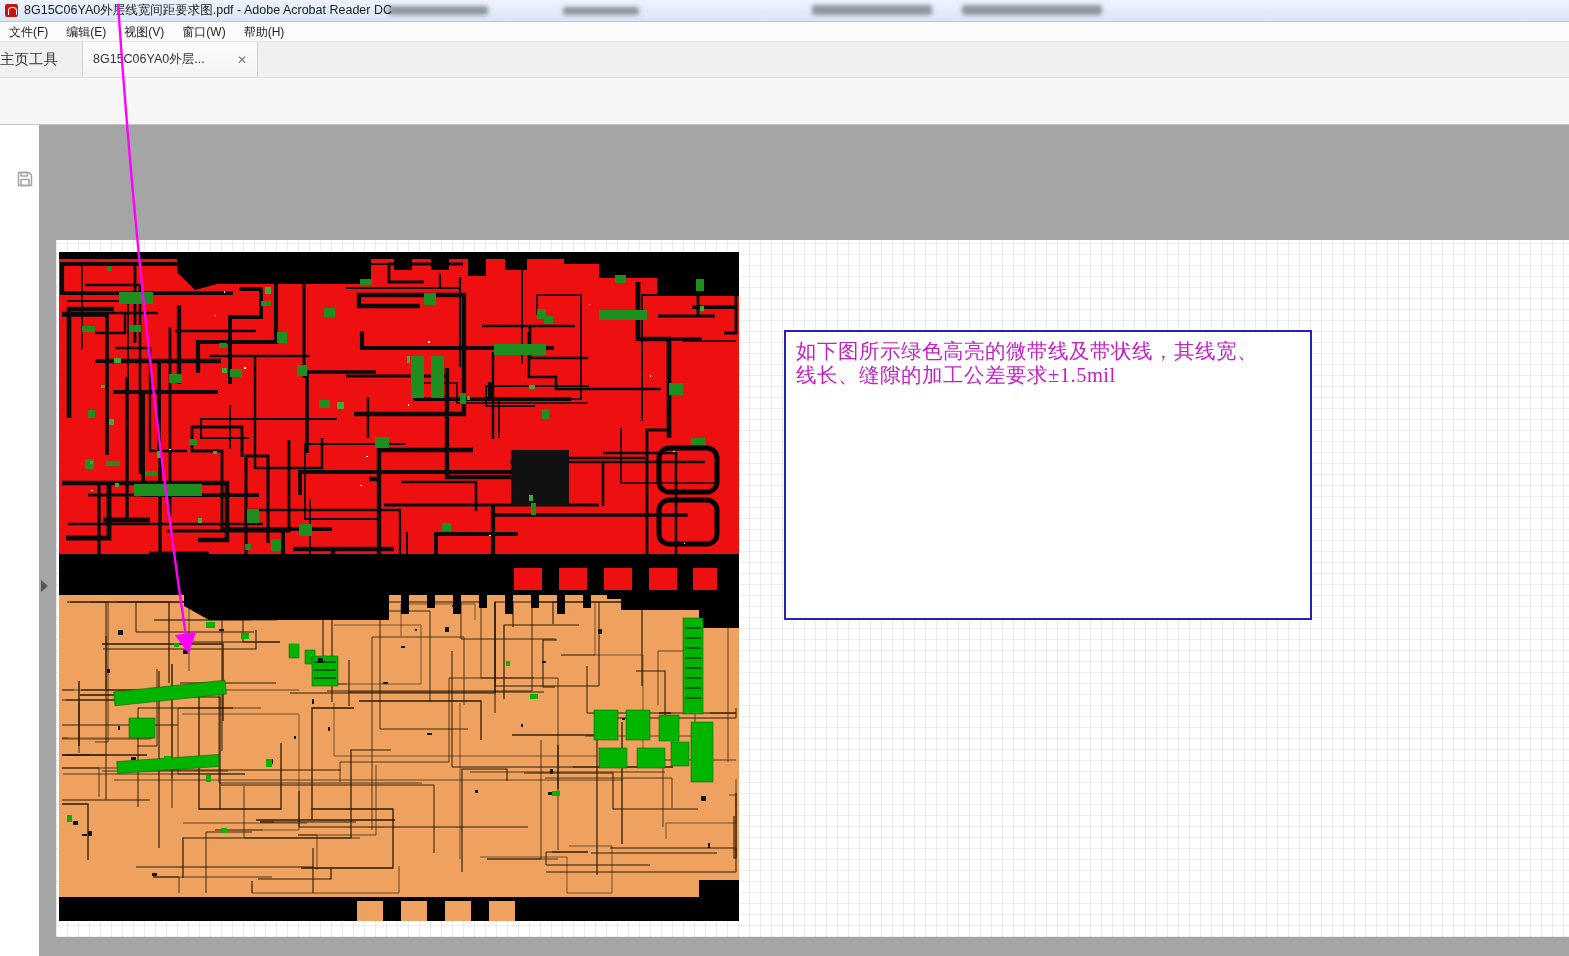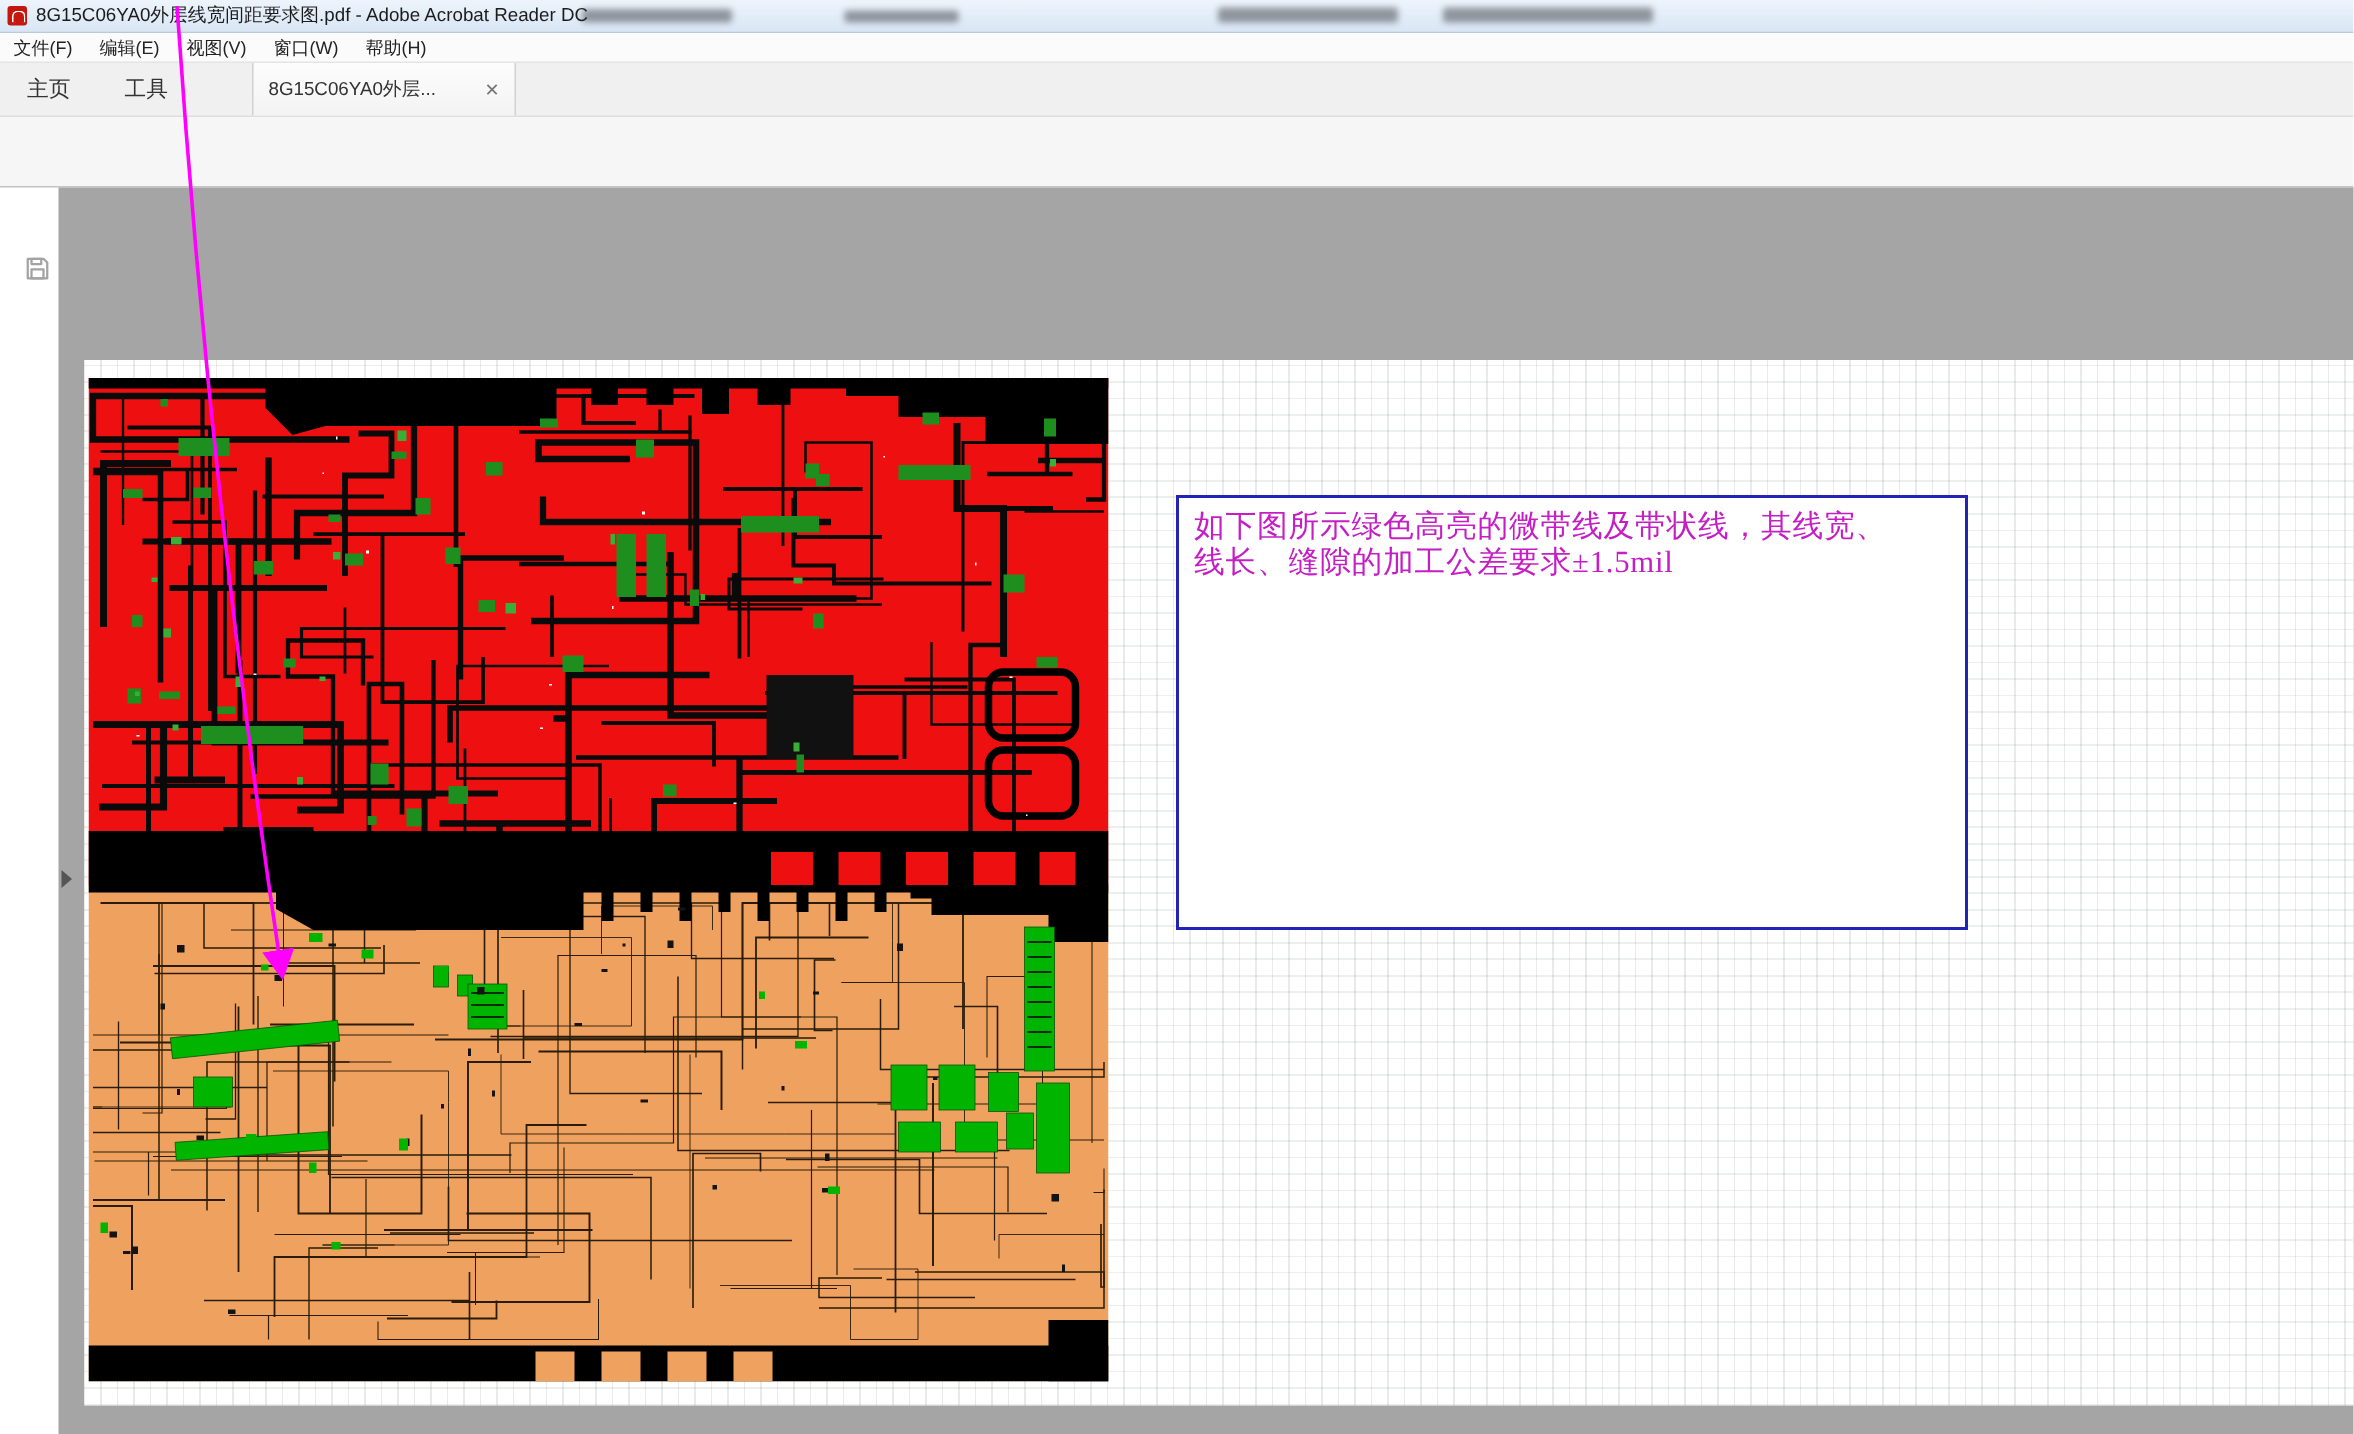--- a/index.html
+++ b/index.html
@@ -20,23 +20,23 @@
   .tb-artifact{position:absolute;background:rgba(60,62,68,.5);filter:blur(2px);border-radius:2px;}
   .menubar{
     position:absolute;left:0;top:22px;width:1569px;height:20px;box-sizing:border-box;
     background:#fbfbfb;border-bottom:1px solid #e4e4e4;display:flex;align-items:center;font-size:12px;color:#222;
   }
   .menu-item{padding:0 9px;line-height:20px;cursor:default;text-align:right;}
   .tabbar{
     position:absolute;left:0;top:42px;width:1569px;height:36px;box-sizing:border-box;
     background:#f0f0f0;border-bottom:1px solid #dedede;display:flex;align-items:stretch;font-size:14.5px;color:#333;
   }
-  .nav-tab{padding:0 18px;display:flex;align-items:center;}
+  .nav-tab{padding:0 0;display:flex;align-items:center;}
   .doc-tab{
-    margin-left:38px;width:176px;box-sizing:border-box;display:flex;align-items:center;gap:8px;
+    margin-left:24px;width:176px;box-sizing:border-box;display:flex;align-items:center;gap:8px;
     background:linear-gradient(#fdfdfd,#f3f3f3);border-left:1px solid #d2d2d2;border-right:1px solid #d2d2d2;
     padding:0 10px;font-size:12.5px;color:#333;
   }
   .doc-tab .close{margin-left:auto;color:#777;font-size:12px;line-height:1;}
   
   .toolbar{
     position:absolute;left:0;top:78px;width:1569px;height:47px;box-sizing:border-box;
     background:#f6f6f6;border-bottom:1px solid #c4c4c4;
   }
   .tbtn{position:absolute;top:87px;width:28px;height:28px;display:flex;align-items:center;justify-content:center;border-radius:3px;}

